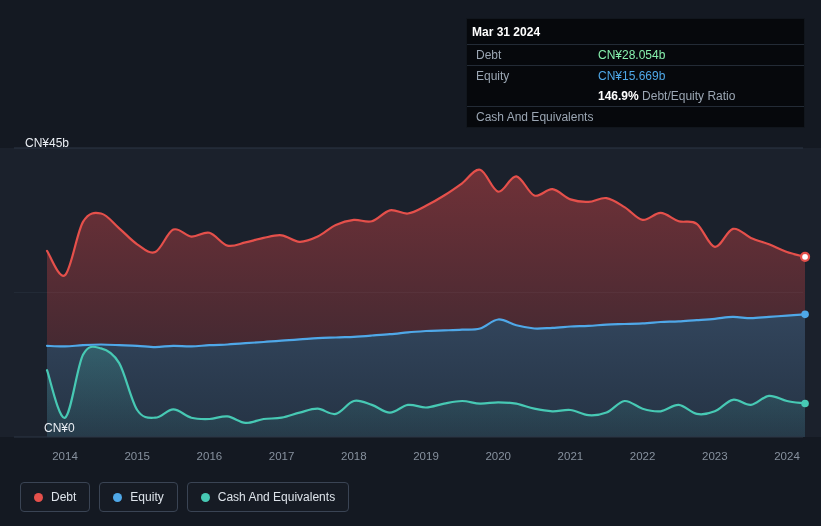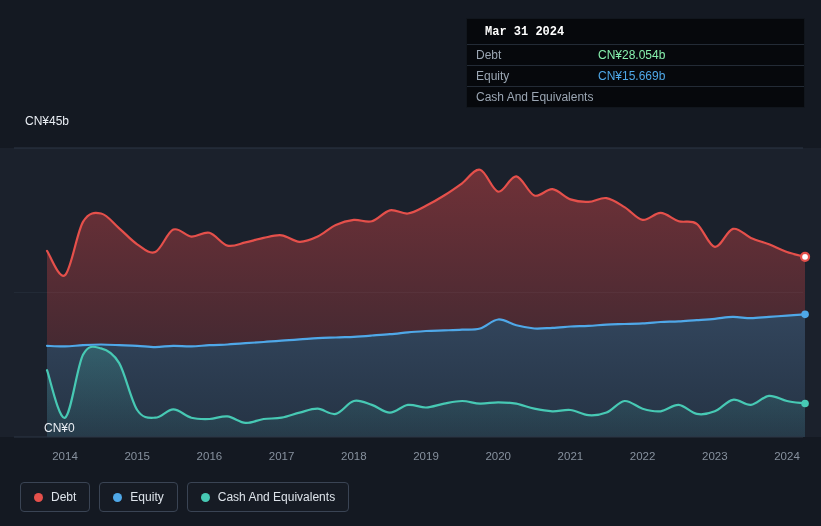--- a/index.html
+++ b/index.html
@@ -3,35 +3,35 @@
 <meta charset="utf-8">
 <style>
   html,body{margin:0;padding:0;background:#141922;}
   .screen{
     position:relative;width:821px;height:526px;overflow:hidden;
     background:#141922;font-family:"Liberation Sans",sans-serif;
     -webkit-font-smoothing:antialiased;
   }
   #chart-svg{position:absolute;left:0;top:0;}
   .y-axis-label{position:absolute;color:#e9edf3;font-size:12px;line-height:12px;}
-  .y-top{left:25px;top:115px;}
+  .y-top{left:25px;top:137px;}
   .y-bottom{left:24px;top:422px;margin-left:20px;}
   .legend{position:absolute;left:20px;top:482px;display:flex;gap:9px;}
   .legend-pill{
     display:flex;align-items:center;gap:8px;padding:7px 13px;
     border:1px solid #3a4454;border-radius:4px;color:#dde3ea;font-size:12px;
     background:rgba(255,255,255,0.01);cursor:pointer;white-space:nowrap;
   }
   .legend-dot{width:9px;height:9px;border-radius:50%;background:#888;flex:0 0 auto;}
   .tooltip{
     position:absolute;left:466px;top:18px;width:339px;
     background:#06080c;border:1px solid #11161d;color:#fff;font-size:12px;
     box-sizing:border-box;
   }
-  .tt-title{padding:6px 9px 5px 18px;font-weight:bold;color:#ffffff;font-family:Liberation Mono, monospace;}
+  .tt-title{padding:6px 9px 5px 5px;font-weight:bold;color:#ffffff;}
   .tt-sep{height:1px;background:#232b36;}
   .tt-row{display:grid;grid-template-columns:122px 1fr;padding:3px 9px;align-items:baseline;}
   .tt-label{color:#9ba6b3;}
   .tt-ratio-value{font-weight:bold;color:#ffffff;}
   .tt-ratio-label{color:#9ba6b3;}
 </style>
 </head>
 <body>
 
 <div class="screen">
@@ -85,20 +85,27 @@
     <div class="tt-sep"></div>
     <div class="tt-row">
       <div class="tt-label">Debt</div>
       <div class="tt-value" style="color: #86efac;">CN¥28.054b</div>
     </div>
     <div class="tt-sep"></div>
     <div class="tt-row">
       <div class="tt-label">Equity</div>
       <div class="tt-value" style="color: rgb(79, 168, 232);">CN¥15.669b</div>
     </div>
+    <div class="tt-row">
+      <div></div>
+      <div>
+        <span class="tt-ratio-value">146.9%</span>
+        <span class="tt-ratio-label">Debt/Equity Ratio</span>
+      </div>
+    </div>
     <div class="tt-sep"></div>
     <div class="tt-row">
       <div class="tt-label">Cash And Equivalents</div>
     </div>
   </div>
 
   <div class="legend">
     <div class="legend-pill">
       <span class="legend-dot" style="background: rgb(229, 80, 75);"></span>
       <span>Debt</span>

